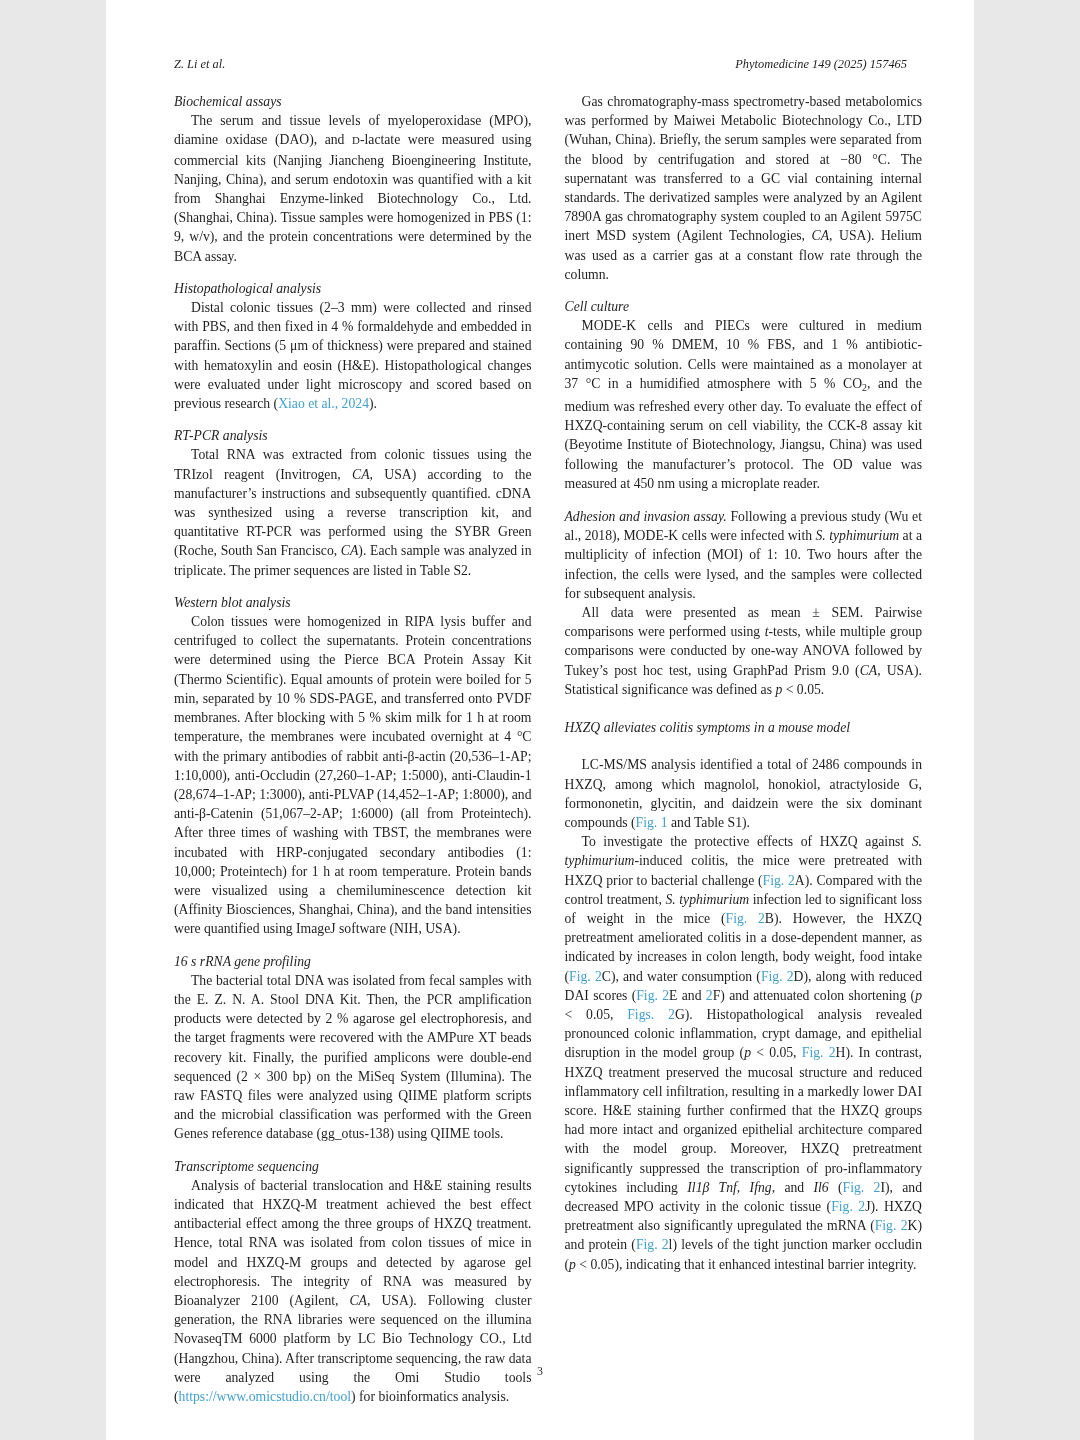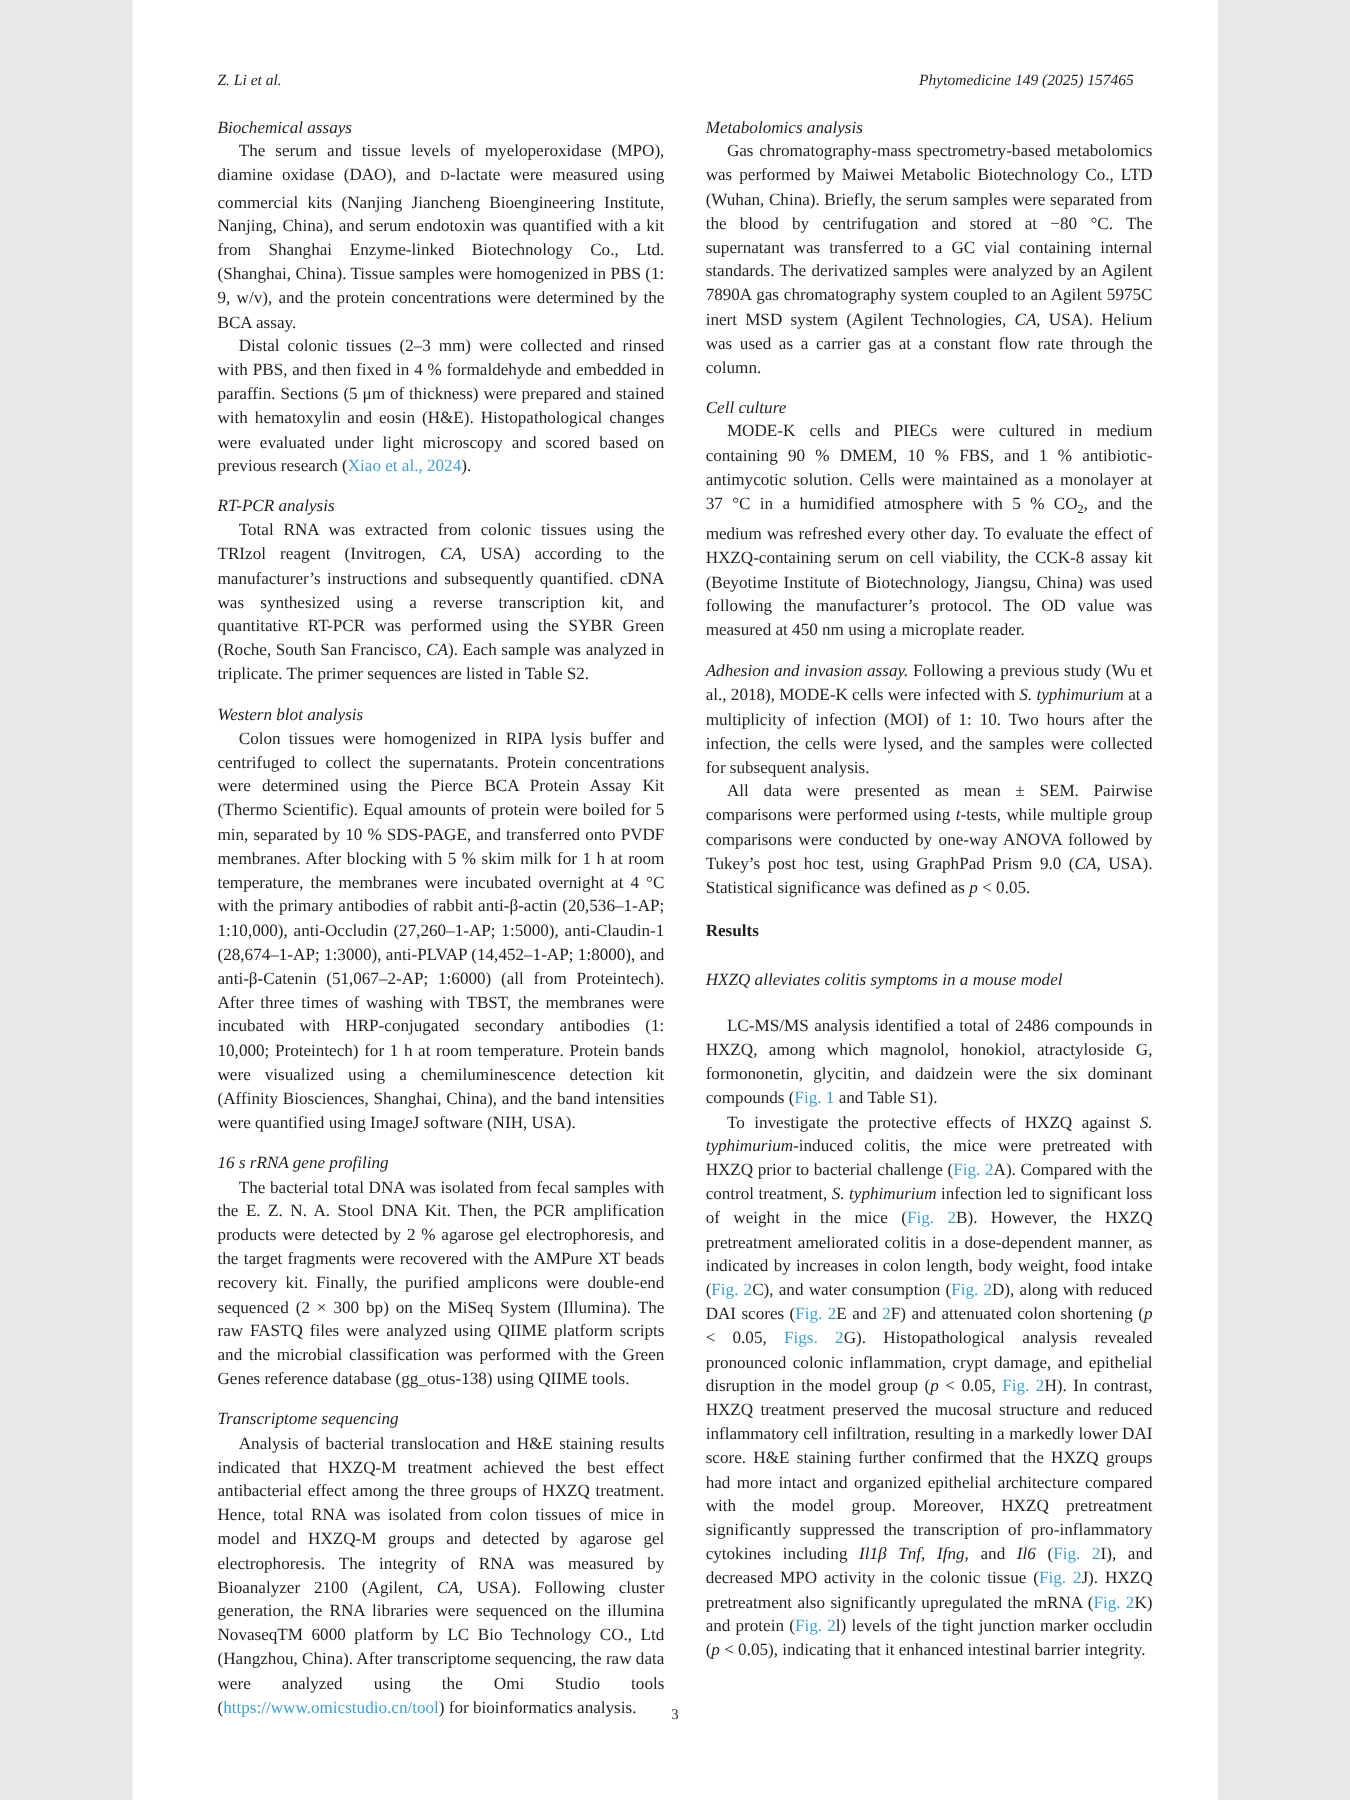--- a/index.html
+++ b/index.html
@@ -45,37 +45,36 @@
 
 <div class="page">
   <div class="running-head">
     <span>Z. Li et al.</span>
     <span>Phytomedicine 149 (2025) 157465</span>
   </div>
   <div class="content">
     <div class="col">
         <div class="h">Biochemical assays</div>
         <p class="p"><span>The serum and tissue levels of myeloperoxidase (MPO), diamine oxidase (DAO), and </span><span class="sc">D</span><span>-lactate were measured using commercial kits (Nanjing Jiancheng Bioengineering Institute, Nanjing, China), and serum endotoxin was quantified with a kit from Shanghai Enzyme-linked Biotechnology Co., Ltd. (Shanghai, China). Tissue samples were homogenized in PBS (1: 9, w/v), and the protein concentrations were determined by the BCA assay.</span></p>
+        <div class="h">Histopathological analysis</div>
         <p class="p"><span>Distal colonic tissues (2–3 mm) were collected and rinsed with PBS, and then fixed in 4 % formaldehyde and embedded in paraffin. Sections (5 μm of thickness) were prepared and stained with hematoxylin and eosin (H&amp;E). Histopathological changes were evaluated under light microscopy and scored based on previous research (</span><a class="lnk">Xiao et al., 2024</a><span>).</span></p>
         <div class="h">RT-PCR analysis</div>
         <p class="p"><span>Total RNA was extracted from colonic tissues using the TRIzol reagent (Invitrogen, </span><span class="it">CA</span><span>, USA) according to the manufacturer’s instructions and subsequently quantified. cDNA was synthesized using a reverse transcription kit, and quantitative RT-PCR was performed using the SYBR Green (Roche, South San Francisco, </span><span class="it">CA</span><span>). Each sample was analyzed in triplicate. The primer sequences are listed in Table S2.</span></p>
         <div class="h">Western blot analysis</div>
         <p class="p"><span>Colon tissues were homogenized in RIPA lysis buffer and centrifuged to collect the supernatants. Protein concentrations were determined using the Pierce BCA Protein Assay Kit (Thermo Scientific). Equal amounts of protein were boiled for 5 min, separated by 10 % SDS-PAGE, and transferred onto PVDF membranes. After blocking with 5 % skim milk for 1 h at room temperature, the membranes were incubated overnight at 4 °C with the primary antibodies of rabbit anti-β-actin (20,536–1-AP; 1:10,000), anti-Occludin (27,260–1-AP; 1:5000), anti-Claudin-1 (28,674–1-AP; 1:3000), anti-PLVAP (14,452–1-AP; 1:8000), and anti-β-Catenin (51,067–2-AP; 1:6000) (all from Proteintech). After three times of washing with TBST, the membranes were incubated with HRP-conjugated secondary antibodies (1: 10,000; Proteintech) for 1 h at room temperature. Protein bands were visualized using a chemiluminescence detection kit (Affinity Biosciences, Shanghai, China), and the band intensities were quantified using ImageJ software (NIH, USA).</span></p>
         <div class="h">16 s rRNA gene profiling</div>
         <p class="p"><span>The bacterial total DNA was isolated from fecal samples with the E. Z. N. A. Stool DNA Kit. Then, the PCR amplification products were detected by 2 % agarose gel electrophoresis, and the target fragments were recovered with the AMPure XT beads recovery kit. Finally, the purified amplicons were double-end sequenced (2 × 300 bp) on the MiSeq System (Illumina). The raw FASTQ files were analyzed using QIIME platform scripts and the microbial classification was performed with the Green Genes reference database (gg_otus-138) using QIIME tools.</span></p>
         <div class="h">Transcriptome sequencing</div>
         <p class="p"><span>Analysis of bacterial translocation and H&amp;E staining results indicated that HXZQ-M treatment achieved the best effect antibacterial effect among the three groups of HXZQ treatment. Hence, total RNA was isolated from colon tissues of mice in model and HXZQ-M groups and detected by agarose gel electrophoresis. The integrity of RNA was measured by Bioanalyzer 2100 (Agilent, </span><span class="it">CA</span><span>, USA). Following cluster generation, the RNA libraries were sequenced on the illumina NovaseqTM 6000 platform by LC Bio Technology CO., Ltd (Hangzhou, China). After transcriptome sequencing, the raw data were analyzed using the Omi Studio tools (</span><a class="lnk">https://www.omicstudio.cn/tool</a><span>) for bioinformatics analysis.</span></p>
       </div>
     <div class="col">
-        <div class="h">Metabolomics analysis</div>
         <p class="p"><span>Gas chromatography-mass spectrometry-based metabolomics was performed by Maiwei Metabolic Biotechnology Co., LTD (Wuhan, China). Briefly, the serum samples were separated from the blood by centrifugation and stored at −80 °C. The supernatant was transferred to a GC vial containing internal standards. The derivatized samples were analyzed by an Agilent 7890A gas chromatography system coupled to an Agilent 5975C inert MSD system (Agilent Technologies, </span><span class="it">CA</span><span>, USA). Helium was used as a carrier gas at a constant flow rate through the column.</span></p>
         <div class="h">Cell culture</div>
         <p class="p"><span>MODE-K cells and PIECs were cultured in medium containing 90 % DMEM, 10 % FBS, and 1 % antibiotic-antimycotic solution. Cells were maintained as a monolayer at 37 °C in a humidified atmosphere with 5 % CO</span><span class="sub">2</span><span>, and the medium was refreshed every other day. To evaluate the effect of HXZQ-containing serum on cell viability, the CCK-8 assay kit (Beyotime Institute of Biotechnology, Jiangsu, China) was used following the manufacturer’s protocol. The OD value was measured at 450 nm using a microplate reader.</span></p>
         <p class="p-noindent"><span class="it">Adhesion and invasion assay.</span><span> Following a previous study (Wu et al., 2018), MODE-K cells were infected with </span><span class="it">S. typhimurium</span><span> at a multiplicity of infection (MOI) of 1: 10. Two hours after the infection, the cells were lysed, and the samples were collected for subsequent analysis.</span></p>
         <p class="p"><span>All data were presented as mean ± SEM. Pairwise comparisons were performed using </span><span class="it">t</span><span>-tests, while multiple group comparisons were conducted by one-way ANOVA followed by Tukey’s post hoc test, using GraphPad Prism 9.0 (</span><span class="it">CA</span><span>, USA). Statistical significance was defined as </span><span class="it">p</span><span> &lt; 0.05.</span></p>
-        <div class="h-bold">Results</div>
         <div class="h-sub">HXZQ alleviates colitis symptoms in a mouse model</div>
         <p class="p"><span>LC-MS/MS analysis identified a total of 2486 compounds in HXZQ, among which magnolol, honokiol, atractyloside G, formononetin, glycitin, and daidzein were the six dominant compounds (</span><a class="lnk">Fig. 1</a><span> and Table S1).</span></p>
         <p class="p"><span>To investigate the protective effects of HXZQ against </span><span class="it">S. typhimurium</span><span>-induced colitis, the mice were pretreated with HXZQ prior to bacterial challenge (</span><a class="lnk">Fig. 2</a><span>A). Compared with the control treatment, </span><span class="it">S. typhimurium</span><span> infection led to significant loss of weight in the mice (</span><a class="lnk">Fig. 2</a><span>B). However, the HXZQ pretreatment ameliorated colitis in a dose-dependent manner, as indicated by increases in colon length, body weight, food intake (</span><a class="lnk">Fig. 2</a><span>C), and water consumption (</span><a class="lnk">Fig. 2</a><span>D), along with reduced DAI scores (</span><a class="lnk">Fig. 2</a><span>E and </span><a class="lnk">2</a><span>F) and attenuated colon shortening (</span><span class="it">p</span><span> &lt; 0.05, </span><a class="lnk">Figs. 2</a><span>G). Histopathological analysis revealed pronounced colonic inflammation, crypt damage, and epithelial disruption in the model group (</span><span class="it">p</span><span> &lt; 0.05, </span><a class="lnk">Fig. 2</a><span>H). In contrast, HXZQ treatment preserved the mucosal structure and reduced inflammatory cell infiltration, resulting in a markedly lower DAI score. H&amp;E staining further confirmed that the HXZQ groups had more intact and organized epithelial architecture compared with the model group. Moreover, HXZQ pretreatment significantly suppressed the transcription of pro-inflammatory cytokines including </span><span class="it">Il1β Tnf, Ifng,</span><span> and </span><span class="it">Il6</span><span> (</span><a class="lnk">Fig. 2</a><span>I), and decreased MPO activity in the colonic tissue (</span><a class="lnk">Fig. 2</a><span>J). HXZQ pretreatment also significantly upregulated the mRNA (</span><a class="lnk">Fig. 2</a><span>K) and protein (</span><a class="lnk">Fig. 2</a><span>l) levels of the tight junction marker occludin (</span><span class="it">p</span><span> &lt; 0.05), indicating that it enhanced intestinal barrier integrity.</span></p>
       </div>
   </div>
   <div class="page-number">3</div>
 </div>
 
 </body></html>

